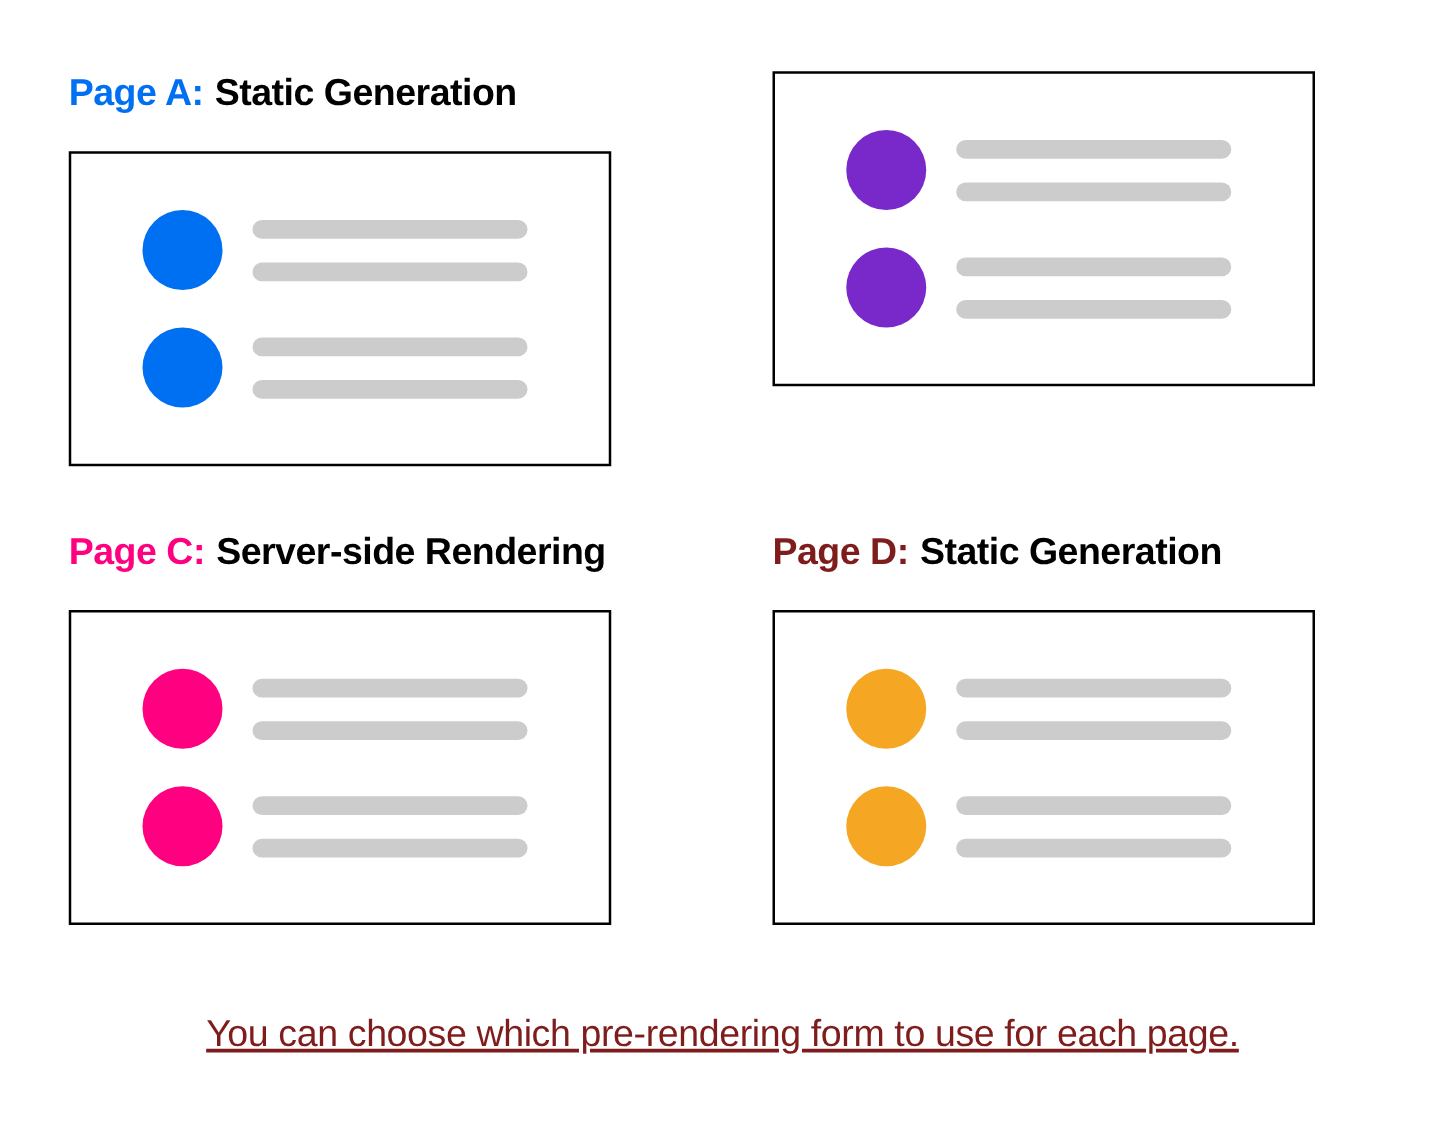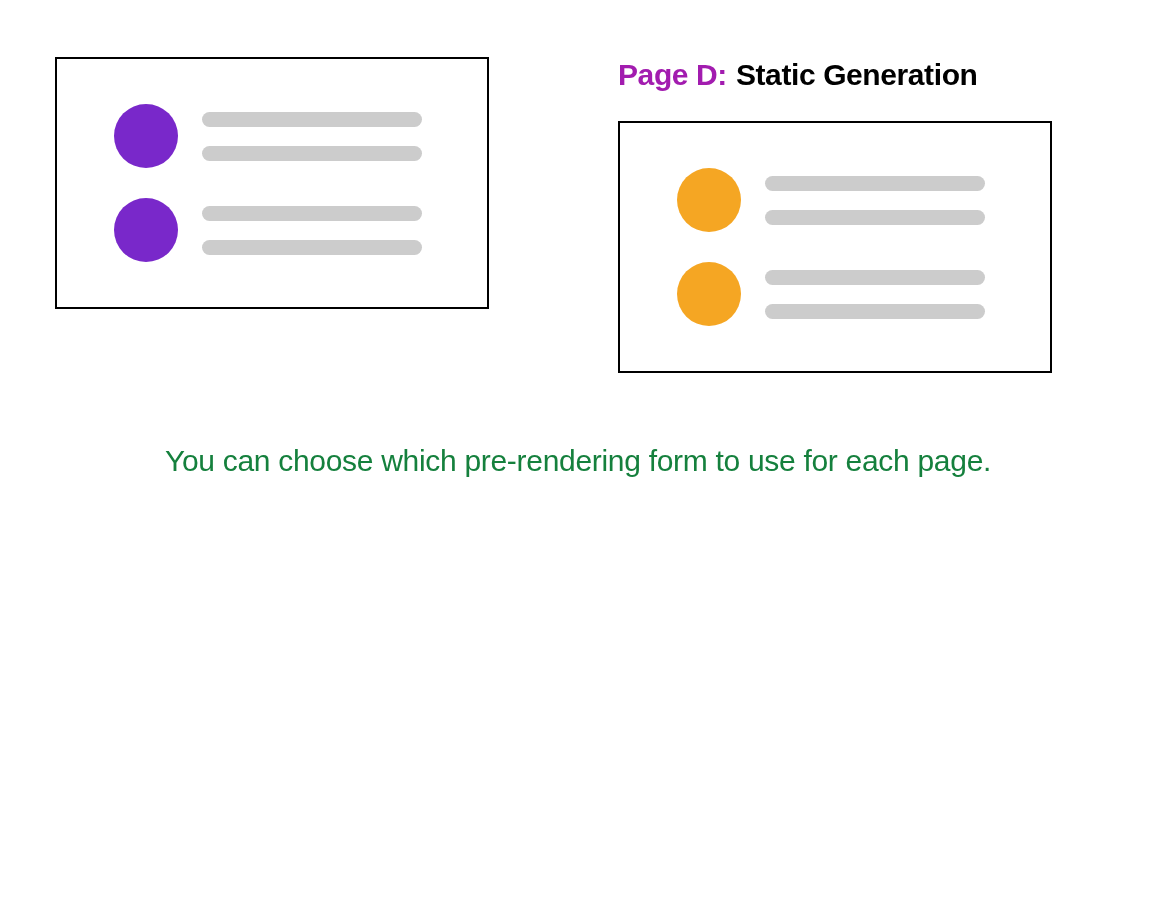--- a/index.html
+++ b/index.html
@@ -79,44 +79,86 @@
     font-weight: 400;
     letter-spacing: -0.3px;
   }
 </style>
 </head>
 <body>
 
 <div class="wrap">
   <div class="grid">
 
+    <section class="panel">
+      <h2 class="panel-title">
+        <span class="page-label" style="color: rgb(0, 112, 243);">Page A:</span><span class="method-label" style="color: rgb(0, 0, 0);">Static Generation</span>
+      </h2>
+      <div class="card" style="border-color: rgb(0, 0, 0);">
+        <div class="row">
+          <span class="circle" style="background: rgb(0, 112, 243);"></span>
+          <div class="bars">
+            <span class="bar" style="background: rgb(204, 204, 204);"></span>
+            <span class="bar" style="background: rgb(204, 204, 204);"></span>
+          </div>
+        </div>
+        <div class="row">
+          <span class="circle" style="background: rgb(0, 112, 243);"></span>
+          <div class="bars">
+            <span class="bar" style="background: rgb(204, 204, 204);"></span>
+            <span class="bar" style="background: rgb(204, 204, 204);"></span>
+          </div>
+        </div>
+      </div>
+    </section>
 
     <section class="panel">
       <div class="card" style="border-color: rgb(0, 0, 0);">
         <div class="row">
           <span class="circle" style="background: rgb(121, 40, 202);"></span>
           <div class="bars">
             <span class="bar" style="background: rgb(204, 204, 204);"></span>
             <span class="bar" style="background: rgb(204, 204, 204);"></span>
           </div>
         </div>
         <div class="row">
           <span class="circle" style="background: rgb(121, 40, 202);"></span>
           <div class="bars">
             <span class="bar" style="background: rgb(204, 204, 204);"></span>
             <span class="bar" style="background: rgb(204, 204, 204);"></span>
           </div>
         </div>
       </div>
     </section>
 
+    <section class="panel">
+      <h2 class="panel-title">
+        <span class="page-label" style="color: rgb(255, 0, 128);">Page C:</span><span class="method-label" style="color: rgb(0, 0, 0);">Server-side Rendering</span>
+      </h2>
+      <div class="card" style="border-color: rgb(0, 0, 0);">
+        <div class="row">
+          <span class="circle" style="background: rgb(255, 0, 128);"></span>
+          <div class="bars">
+            <span class="bar" style="background: rgb(204, 204, 204);"></span>
+            <span class="bar" style="background: rgb(204, 204, 204);"></span>
+          </div>
+        </div>
+        <div class="row">
+          <span class="circle" style="background: rgb(255, 0, 128);"></span>
+          <div class="bars">
+            <span class="bar" style="background: rgb(204, 204, 204);"></span>
+            <span class="bar" style="background: rgb(204, 204, 204);"></span>
+          </div>
+        </div>
+      </div>
+    </section>
 
     <section class="panel">
       <h2 class="panel-title">
-        <span class="page-label" style="color: #a21caf;">Page D:</span><span class="method-label" style="color: rgb(0, 0, 0);">Static Generation</span>
+        <span class="page-label" style="color: #7f1d1d;">Page D:</span><span class="method-label" style="color: rgb(0, 0, 0);">Static Generation</span>
       </h2>
       <div class="card" style="border-color: rgb(0, 0, 0);">
         <div class="row">
           <span class="circle" style="background: rgb(245, 166, 35);"></span>
           <div class="bars">
             <span class="bar" style="background: rgb(204, 204, 204);"></span>
             <span class="bar" style="background: rgb(204, 204, 204);"></span>
           </div>
         </div>
         <div class="row">
@@ -124,14 +166,14 @@
           <div class="bars">
             <span class="bar" style="background: rgb(204, 204, 204);"></span>
             <span class="bar" style="background: rgb(204, 204, 204);"></span>
           </div>
         </div>
       </div>
     </section>
 
   </div>
 
-  <p class="caption" style="color: #15803d;">You can choose which pre-rendering form to use for each page.</p>
+  <p class="caption" style="color: #7f1d1d; text-decoration: underline;">You can choose which pre-rendering form to use for each page.</p>
 </div>
 
 </body></html>

